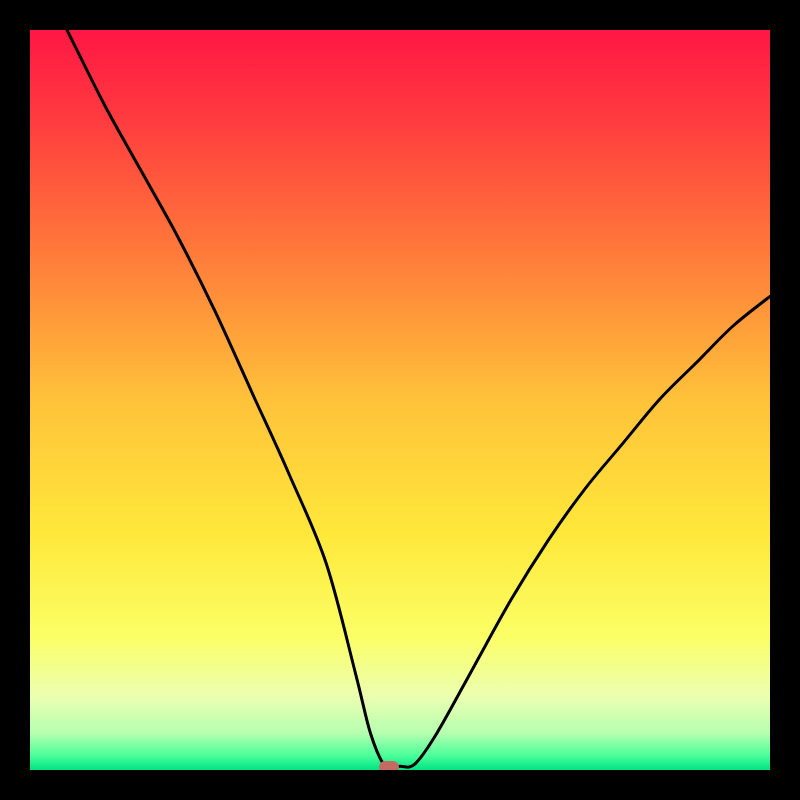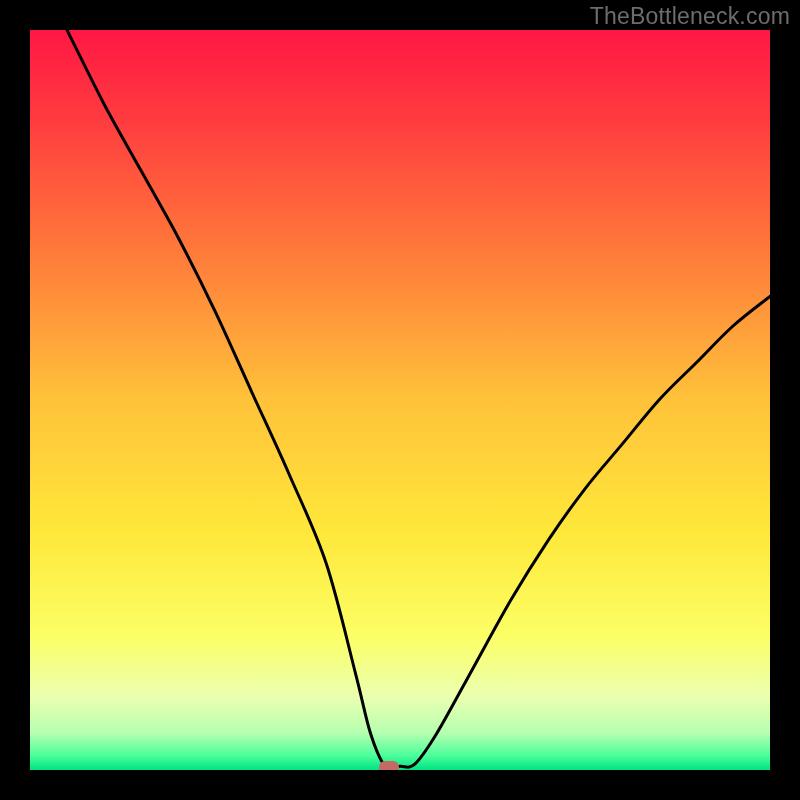--- a/index.html
+++ b/index.html
@@ -50,21 +50,20 @@
     font-size: 23px;
     font-weight: 500;
     letter-spacing: 0.2px;
   }
 </style>
 </head>
 <body>
 
 <div class="frame">
 
-  <div class="watermark">TheBottleneck.com</div>
 
   <div class="plot">
     <div class="gradient" id="gradient-bg" style="background: linear-gradient(rgb(255, 23, 68) 0%, rgb(255, 59, 63) 12%, rgb(255, 122, 58) 30%, rgb(255, 194, 58) 50%, rgb(255, 232, 58) 68%, rgb(251, 255, 102) 82%, rgb(236, 255, 176) 90%, rgb(182, 255, 176) 95%, rgb(77, 255, 155) 98%, rgb(0, 227, 131) 100%);"></div>
 
     <svg class="curve" viewBox="0 0 740 740" preserveAspectRatio="none">
       <path id="curve-path" d="M 37.0 0.0 C 43.2 12.3, 61.7 50.6, 74.0 74.0 C 86.3 97.4, 98.7 118.4, 111.0 140.6 C 123.3 162.8, 135.7 183.8, 148.0 207.2 C 160.3 230.6, 172.7 255.3, 185.0 281.2 C 197.3 307.1, 209.7 335.5, 222.0 362.6 C 234.3 389.7, 246.7 415.6, 259.0 444.0 C 271.3 472.4, 284.9 499.5, 296.0 532.8 C 307.1 566.1, 318.2 615.4, 325.6 643.8 C 333.0 672.2, 335.5 687.6, 340.4 703.0 C 345.3 718.4, 350.3 730.8, 355.2 736.3 C 360.1 741.8, 365.1 736.7, 370.0 736.3 C 374.9 735.9, 378.6 739.6, 384.8 734.1 C 391.0 728.5, 397.1 719.3, 407.0 703.0 C 416.9 686.7, 431.7 658.6, 444.0 636.4 C 456.3 614.2, 468.7 590.8, 481.0 569.8 C 493.3 548.8, 505.7 529.1, 518.0 510.6 C 530.3 492.1, 542.7 474.8, 555.0 458.8 C 567.3 442.8, 579.7 429.2, 592.0 414.4 C 604.3 399.6, 616.7 383.6, 629.0 370.0 C 641.3 356.4, 653.7 345.3, 666.0 333.0 C 678.3 320.7, 690.7 307.1, 703.0 296.0 C 715.3 284.9, 733.8 271.3, 740.0 266.4" fill="none" stroke="#000000" stroke-width="3" stroke-linecap="round" stroke-linejoin="round"></path>
     </svg>
 
     <div class="marker" id="min-marker" style="left: 358.9px; top: 737px; background: rgb(197, 106, 98);"></div>
   </div>

